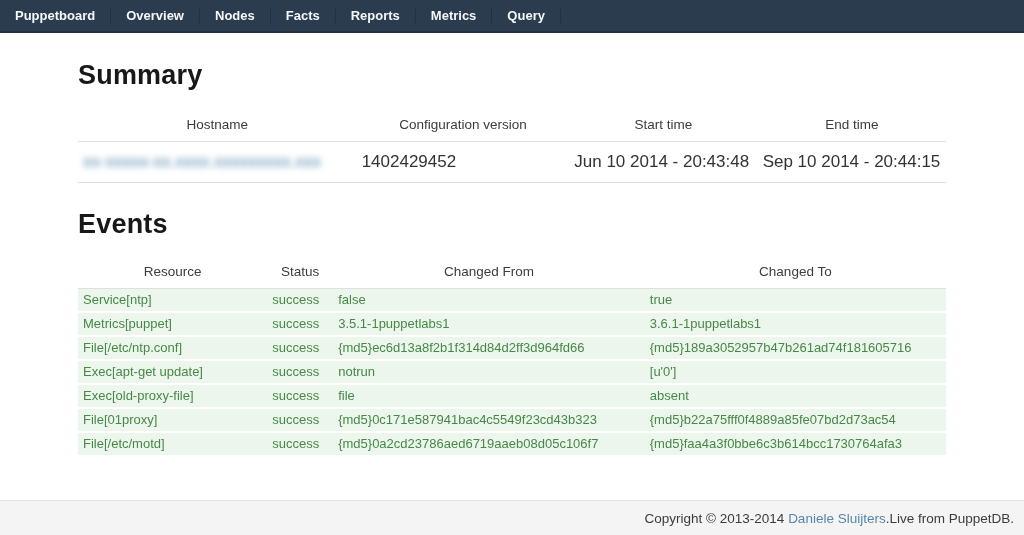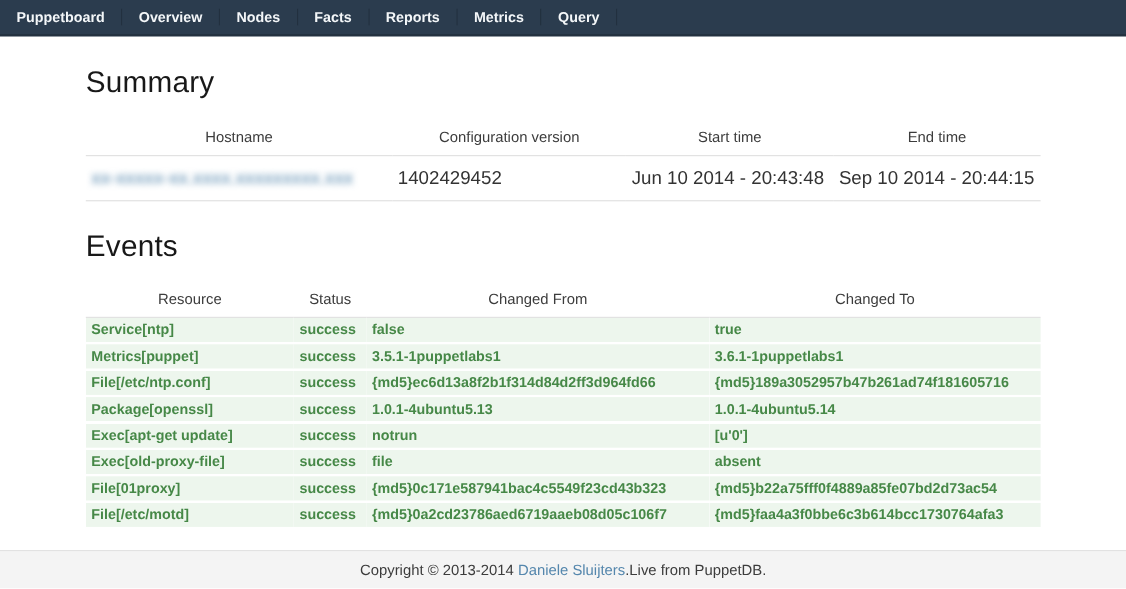--- a/index.html
+++ b/index.html
@@ -36,21 +36,21 @@
   }
 
   
   .container {
     width: 868px;
     margin: 0 auto;
     flex: 1 0 auto;
   }
   h1.section-heading {
     font-size: 27px;
-    font-weight: 400;
+    font-weight: 700;
     color: #181818;
     letter-spacing: 0.2px;
   }
   .summary-heading { margin: 27px 0 20px 0; }
   .events-heading  { margin: 26px 0 18px 0; }
 
   table { width: 100%; border-collapse: collapse; table-layout: fixed; }
   th {
     text-align: center;
     font-weight: 400;
@@ -82,33 +82,32 @@
 
   
   .events-table td {
     padding: 3px 5px 4px 5px;
     font-size: 13px;
     color: #468847;
     background: #edf6ed;
     border-bottom: 2px solid #ffffff;
     white-space: nowrap;
     overflow: hidden;
-    font-weight: bold;
   }
 
   
   .footer {
     flex: 0 0 auto;
     margin-top: auto;
     background: #f4f4f4;
     border-top: 1px solid #e2e2e2;
     height: 35px;
     display: flex;
     align-items: center;
-    justify-content: center;
+    justify-content: flex-end;
     padding: 0 10px;
     font-size: 13.5px;
     color: #3c3c3c;
   }
   .footer a {
     color: #5587ad;
     text-decoration: none;
     cursor: pointer;
   }
 </style>
@@ -186,26 +185,20 @@
           <td>3.5.1-1puppetlabs1</td>
           <td>3.6.1-1puppetlabs1</td>
         </tr>
         <tr>
           <td>File[/etc/ntp.conf]</td>
           <td>success</td>
           <td>{md5}ec6d13a8f2b1f314d84d2ff3d964fd66</td>
           <td>{md5}189a3052957b47b261ad74f181605716</td>
         </tr>
         <tr>
-          <td>Package[openssl]</td>
-          <td>success</td>
-          <td>1.0.1-4ubuntu5.13</td>
-          <td>1.0.1-4ubuntu5.14</td>
-        </tr>
-        <tr>
           <td>Exec[apt-get update]</td>
           <td>success</td>
           <td>notrun</td>
           <td>[u'0']</td>
         </tr>
         <tr>
           <td>Exec[old-proxy-file]</td>
           <td>success</td>
           <td>file</td>
           <td>absent</td>

